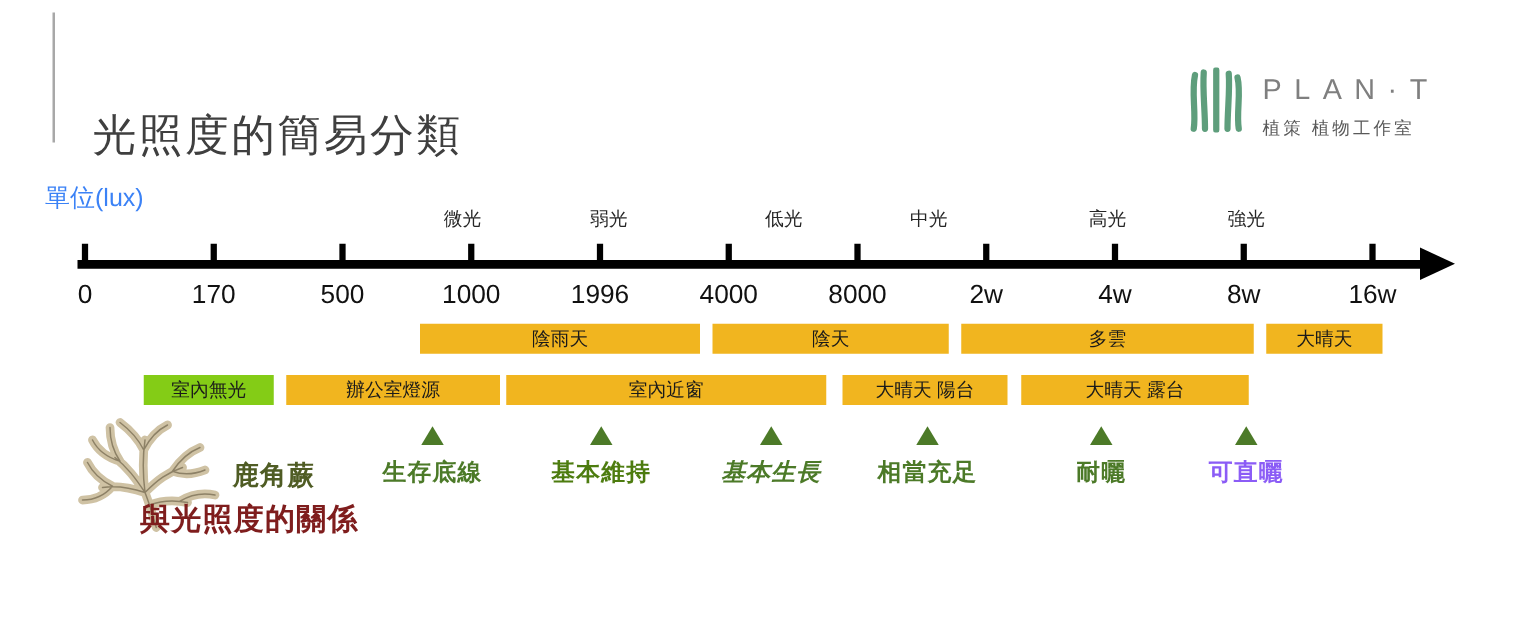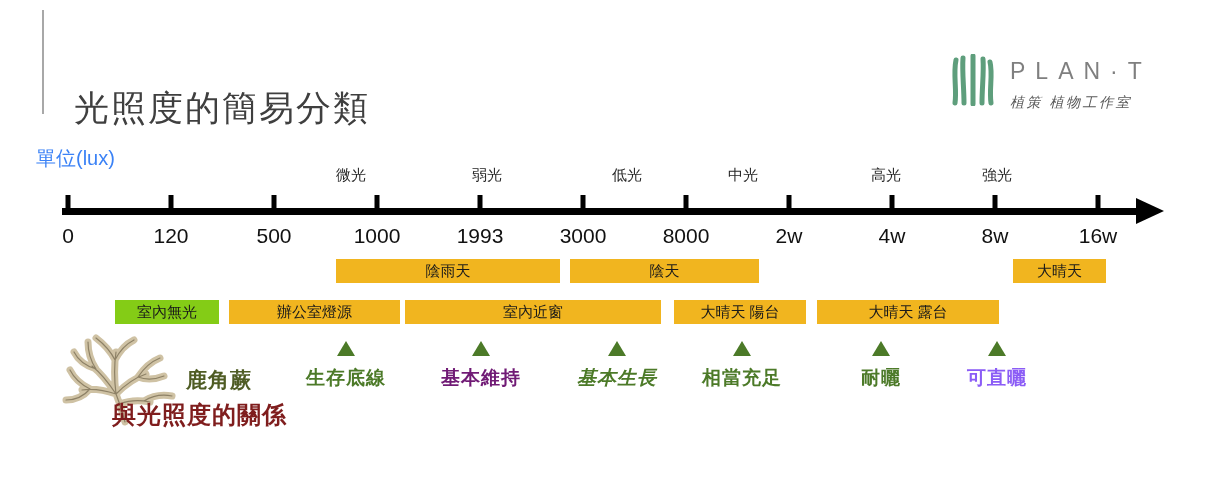--- a/index.html
+++ b/index.html
@@ -4,21 +4,21 @@
 <style>
   html, body { margin: 0; padding: 0; background: #ffffff; }
   body { font-family: "Liberation Sans", "DejaVu Sans", sans-serif; }
   .slide { position: relative; width: 1220px; height: 504px; background: #ffffff; overflow: hidden; }
 
   .accent-line { position: absolute; left: 42px; top: 10px; width: 2px; height: 104px; background: #a8a8a8; }
   .title { position: absolute; left: 74px; top: 62px; font-size: 35px; font-weight: 400; color: #3f3f3f; letter-spacing: 2px; }
 
   .logo { position: absolute; left: 950px; top: 54px; display: flex; align-items: flex-start; gap: 14px; }
   .brand { font-size: 23px; color: #7f7f7f; letter-spacing: 10px; font-weight: 500; margin-top: 4px; }
-  .brand-sub { font-size: 14px; color: #595959; letter-spacing: 2.5px; margin-top: 9px; font-style: italic; }
+  .brand-sub { font-size: 14px; color: #595959; letter-spacing: 2.5px; margin-top: 9px; }
 
   .unit-label { position: absolute; left: 36px; top: 145px; font-size: 20px; color: #3b82f6; }
 
   .axis-line { position: absolute; left: 62px; top: 208px; width: 1080px; height: 7px; background: #000; }
   .axis-arrow { position: absolute; left: 1136px; top: 198px; width: 0; height: 0;
                 border-top: 13px solid transparent; border-bottom: 13px solid transparent; border-left: 28px solid #000; }
   .tick { position: absolute; top: 195px; width: 5px; height: 14px; background: #000; transform: translateX(-50%); }
   .tick-label { position: absolute; top: 224px; transform: translateX(-50%); font-size: 21px; color: #111; white-space: nowrap; }
   .level-label { position: absolute; top: 166px; transform: translateX(-50%); font-size: 15px; color: #262626; white-space: nowrap; }
 
@@ -73,57 +73,58 @@
     <use href="#fernPath" fill="none" stroke="#cfc2a4" stroke-width="7" stroke-linecap="round"></use>
     <use href="#fernPath" fill="none" stroke="#8d8166" stroke-width="1.2" stroke-linecap="round"></use>
   </svg>
 
   <div class="fern-title">鹿角蕨</div>
   <div class="fern-sub">與光照度的關係</div>
 
 <div class="tick" style="left: 68px;"></div>
     <div class="tick-label" style="left: 68px;">0</div>
     <div class="tick" style="left: 171px;"></div>
-    <div class="tick-label" style="left: 171px;">120</div>
+    <div class="tick-label" style="left: 171px;">170</div>
     <div class="tick" style="left: 274px;"></div>
     <div class="tick-label" style="left: 274px;">500</div>
     <div class="tick" style="left: 377px;"></div>
     <div class="tick-label" style="left: 377px;">1000</div>
     <div class="tick" style="left: 480px;"></div>
-    <div class="tick-label" style="left: 480px;">1993</div>
+    <div class="tick-label" style="left: 480px;">1996</div>
     <div class="tick" style="left: 583px;"></div>
-    <div class="tick-label" style="left: 583px;">3000</div>
+    <div class="tick-label" style="left: 583px;">4000</div>
     <div class="tick" style="left: 686px;"></div>
     <div class="tick-label" style="left: 686px;">8000</div>
     <div class="tick" style="left: 789px;"></div>
     <div class="tick-label" style="left: 789px;">2w</div>
     <div class="tick" style="left: 892px;"></div>
     <div class="tick-label" style="left: 892px;">4w</div>
     <div class="tick" style="left: 995px;"></div>
     <div class="tick-label" style="left: 995px;">8w</div>
     <div class="tick" style="left: 1098px;"></div>
     <div class="tick-label" style="left: 1098px;">16w</div>
-    <div class="level-label" style="left: 351px;">微光</div>
+    <div class="level-label" style="left: 370px;">微光</div>
     <div class="level-label" style="left: 487px;">弱光</div>
     <div class="level-label" style="left: 627px;">低光</div>
     <div class="level-label" style="left: 743px;">中光</div>
     <div class="level-label" style="left: 886px;">高光</div>
     <div class="level-label" style="left: 997px;">強光</div>
     <div class="bar weather-bar" style="left: 336px; width: 224px; background: rgb(241, 181, 31);">陰雨天</div>
     <div class="bar weather-bar" style="left: 570px; width: 189px; background: rgb(241, 181, 31);">陰天</div>
+    <div class="bar weather-bar" style="left: 769px; width: 234px; background: rgb(241, 181, 31);">多雲</div>
     <div class="bar weather-bar" style="left: 1013px; width: 93px; background: rgb(241, 181, 31);">大晴天</div>
     <div class="bar env-bar" style="left: 115px; width: 104px; background: #84cc16;">室內無光</div>
     <div class="bar env-bar" style="left: 229px; width: 171px; background: rgb(241, 181, 31);">辦公室燈源</div>
     <div class="bar env-bar" style="left: 405px; width: 256px; background: rgb(241, 181, 31);">室內近窗</div>
     <div class="bar env-bar" style="left: 817px; width: 182px; background: rgb(241, 181, 31);">大晴天 露台</div>
     <div class="bar env-bar" style="left: 674px; width: 132px; background: rgb(241, 181, 31);">大晴天 陽台</div>
     <div class="tri" style="left: 346px; border-bottom-color: rgb(76, 122, 40);"></div>
     <div class="threshold-label" style="left: 346px; color: rgb(76, 122, 40);">生存底線</div>
     <div class="tri" style="left: 481px; border-bottom-color: rgb(76, 122, 40);"></div>
-    <div class="threshold-label" style="left: 481px; color: #701a75;">基本維持</div>
+    <div class="threshold-label" style="left: 481px; color: #4d7c0f;">基本維持</div>
     <div class="tri" style="left: 617px; border-bottom-color: rgb(76, 122, 40);"></div>
     <div class="threshold-label" style="left: 617px; color: rgb(76, 122, 40); font-style: italic;">基本生長</div>
     <div class="tri" style="left: 742px; border-bottom-color: rgb(76, 122, 40);"></div>
     <div class="threshold-label" style="left: 742px; color: rgb(76, 122, 40);">相當充足</div>
     <div class="tri" style="left: 881px; border-bottom-color: rgb(76, 122, 40);"></div>
     <div class="threshold-label" style="left: 881px; color: rgb(76, 122, 40);">耐曬</div>
     <div class="tri" style="left: 997px; border-bottom-color: rgb(76, 122, 40);"></div>
     <div class="threshold-label" style="left: 997px; color: #8b5cf6;">可直曬</div>
   </div>
 

